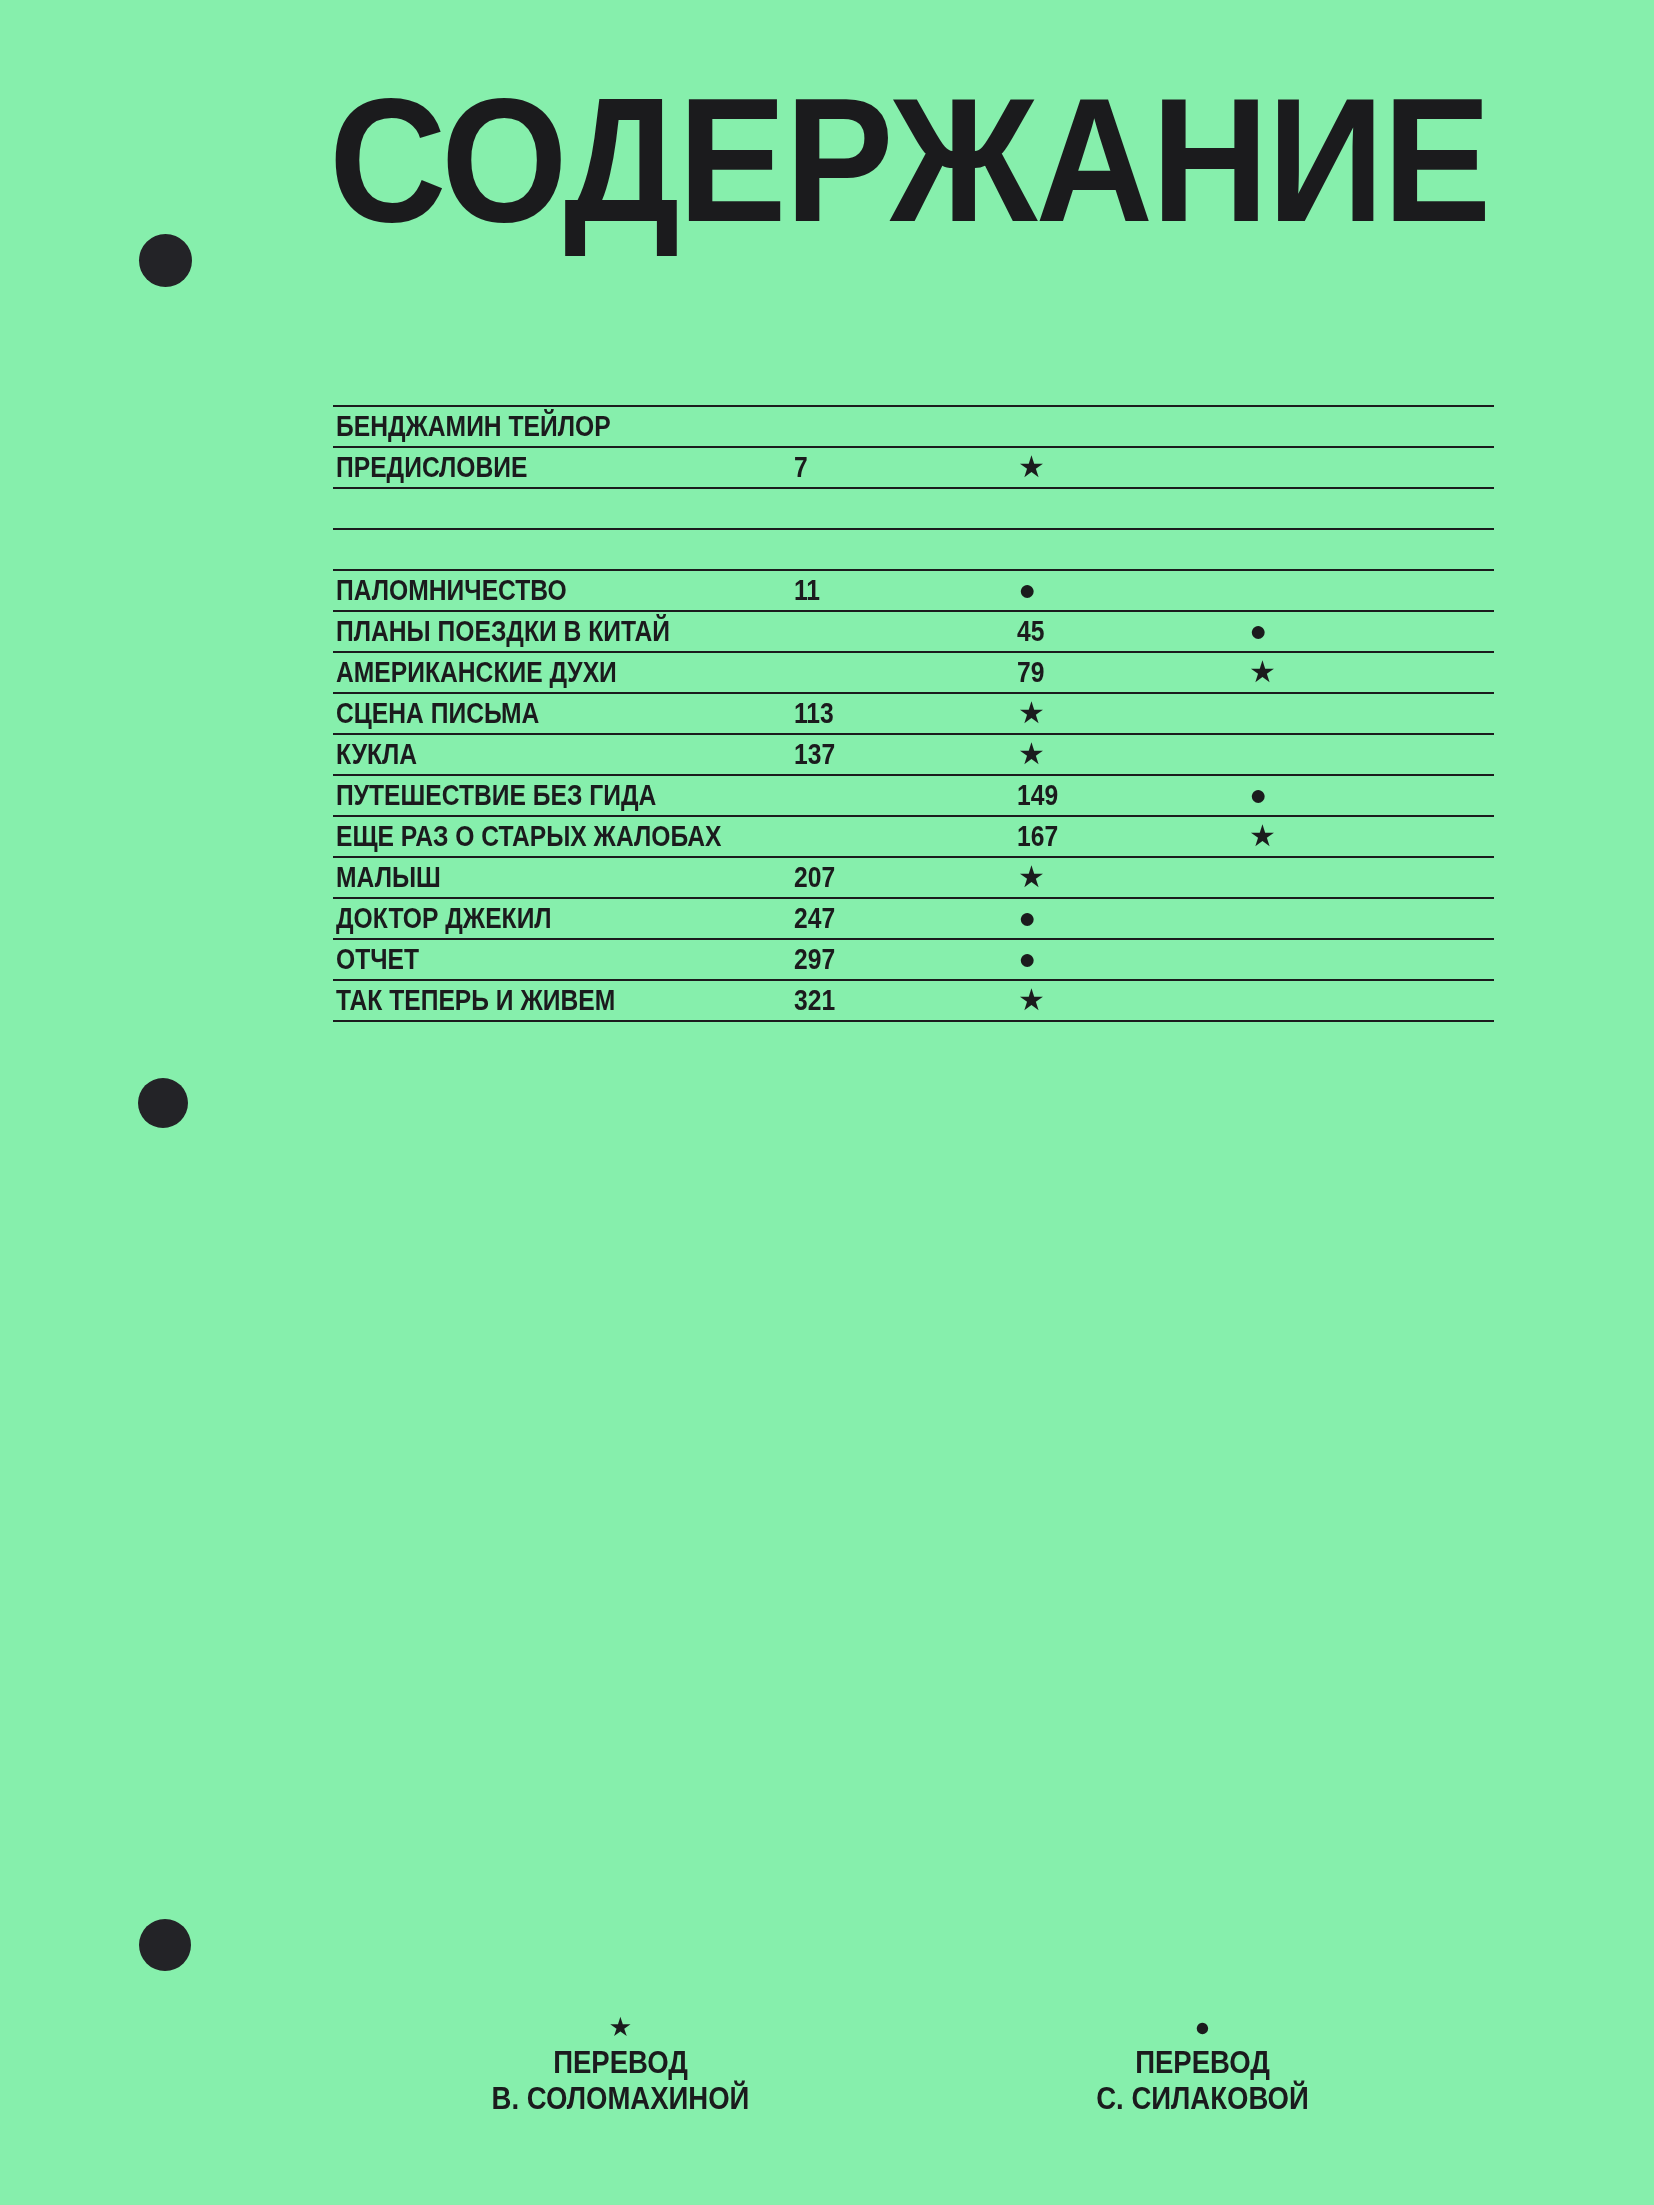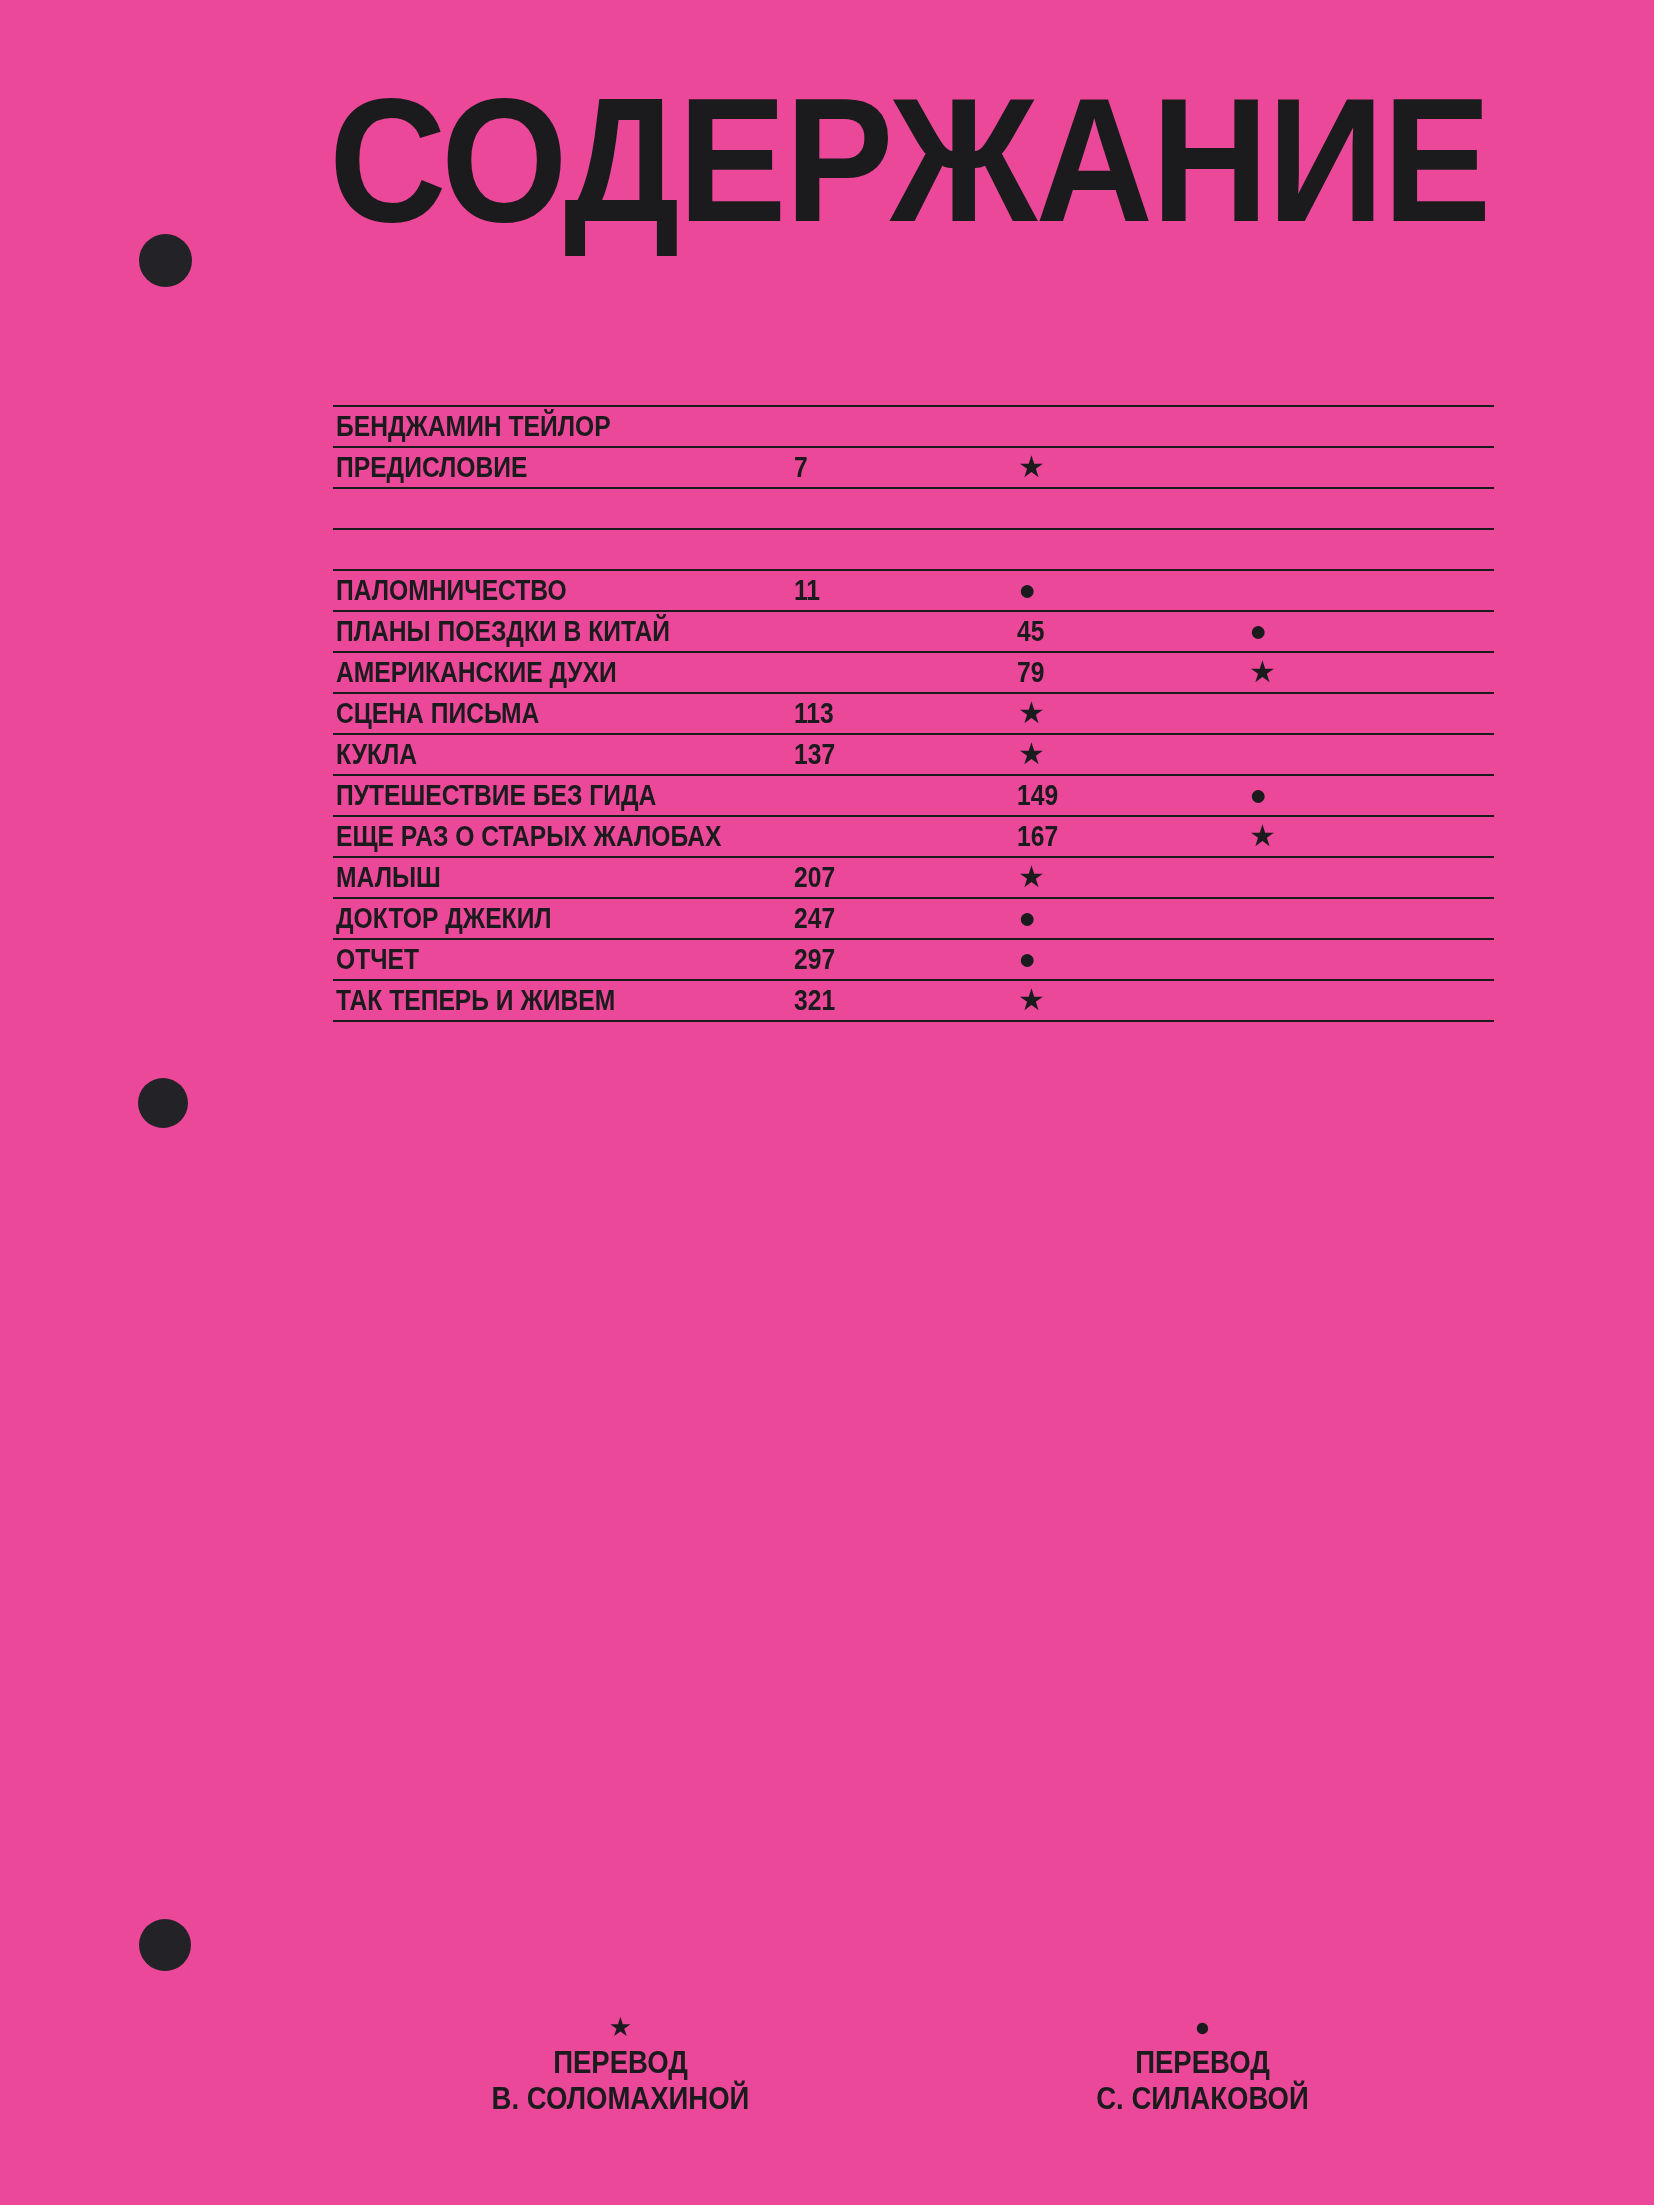--- a/index.html
+++ b/index.html
@@ -1,19 +1,19 @@
 <!DOCTYPE html>
 <html style="font-size:14px"><head>
 <meta charset="utf-8">
 <style>
   html,body{margin:0;padding:0;background:#fff;}
   .page{
     position:relative;
     width:1654px;height:2206px;
-    background:#ec4899;
+    background:#86efac;
     font-family:"Liberation Sans",sans-serif;
     color:#1b1b1d;
     overflow:hidden;
   }
   
   .title-svg{position:absolute;left:329px;top:0;width:1173px;height:300px;overflow:visible;}
   .title-svg text{
     font-family:"Liberation Sans",sans-serif;
     font-weight:700;
     fill:#1b1b1d;

